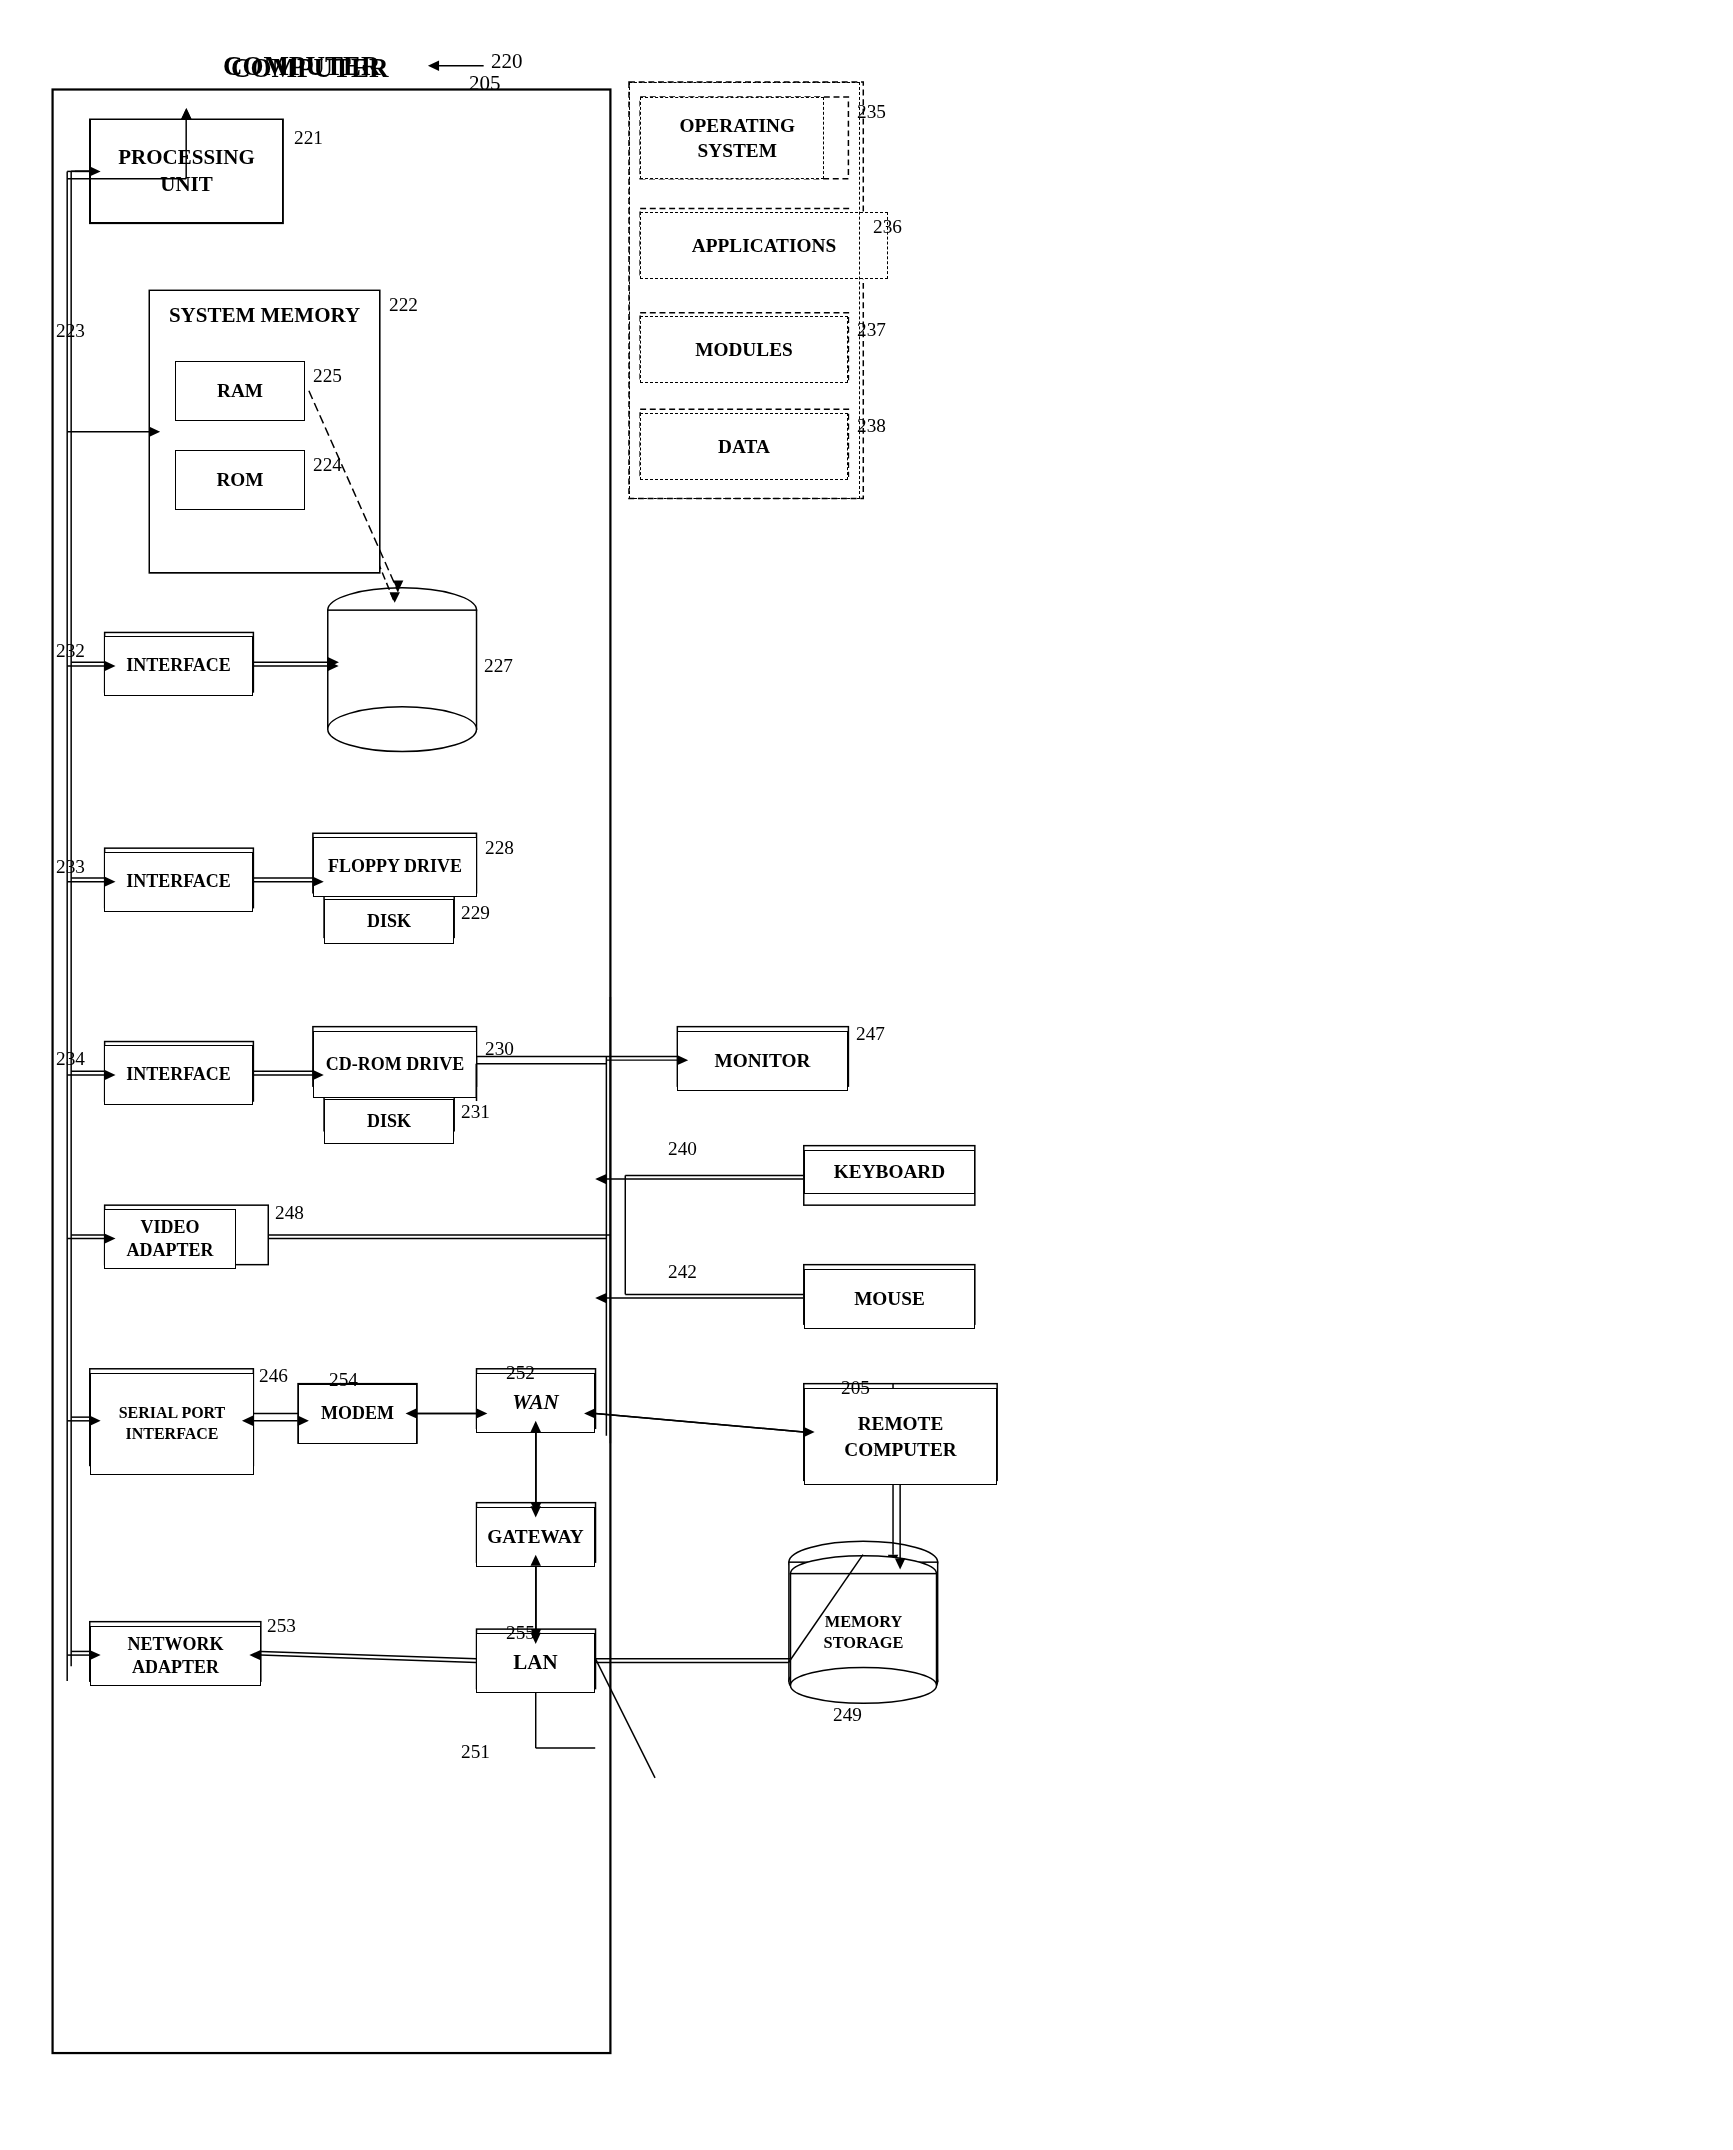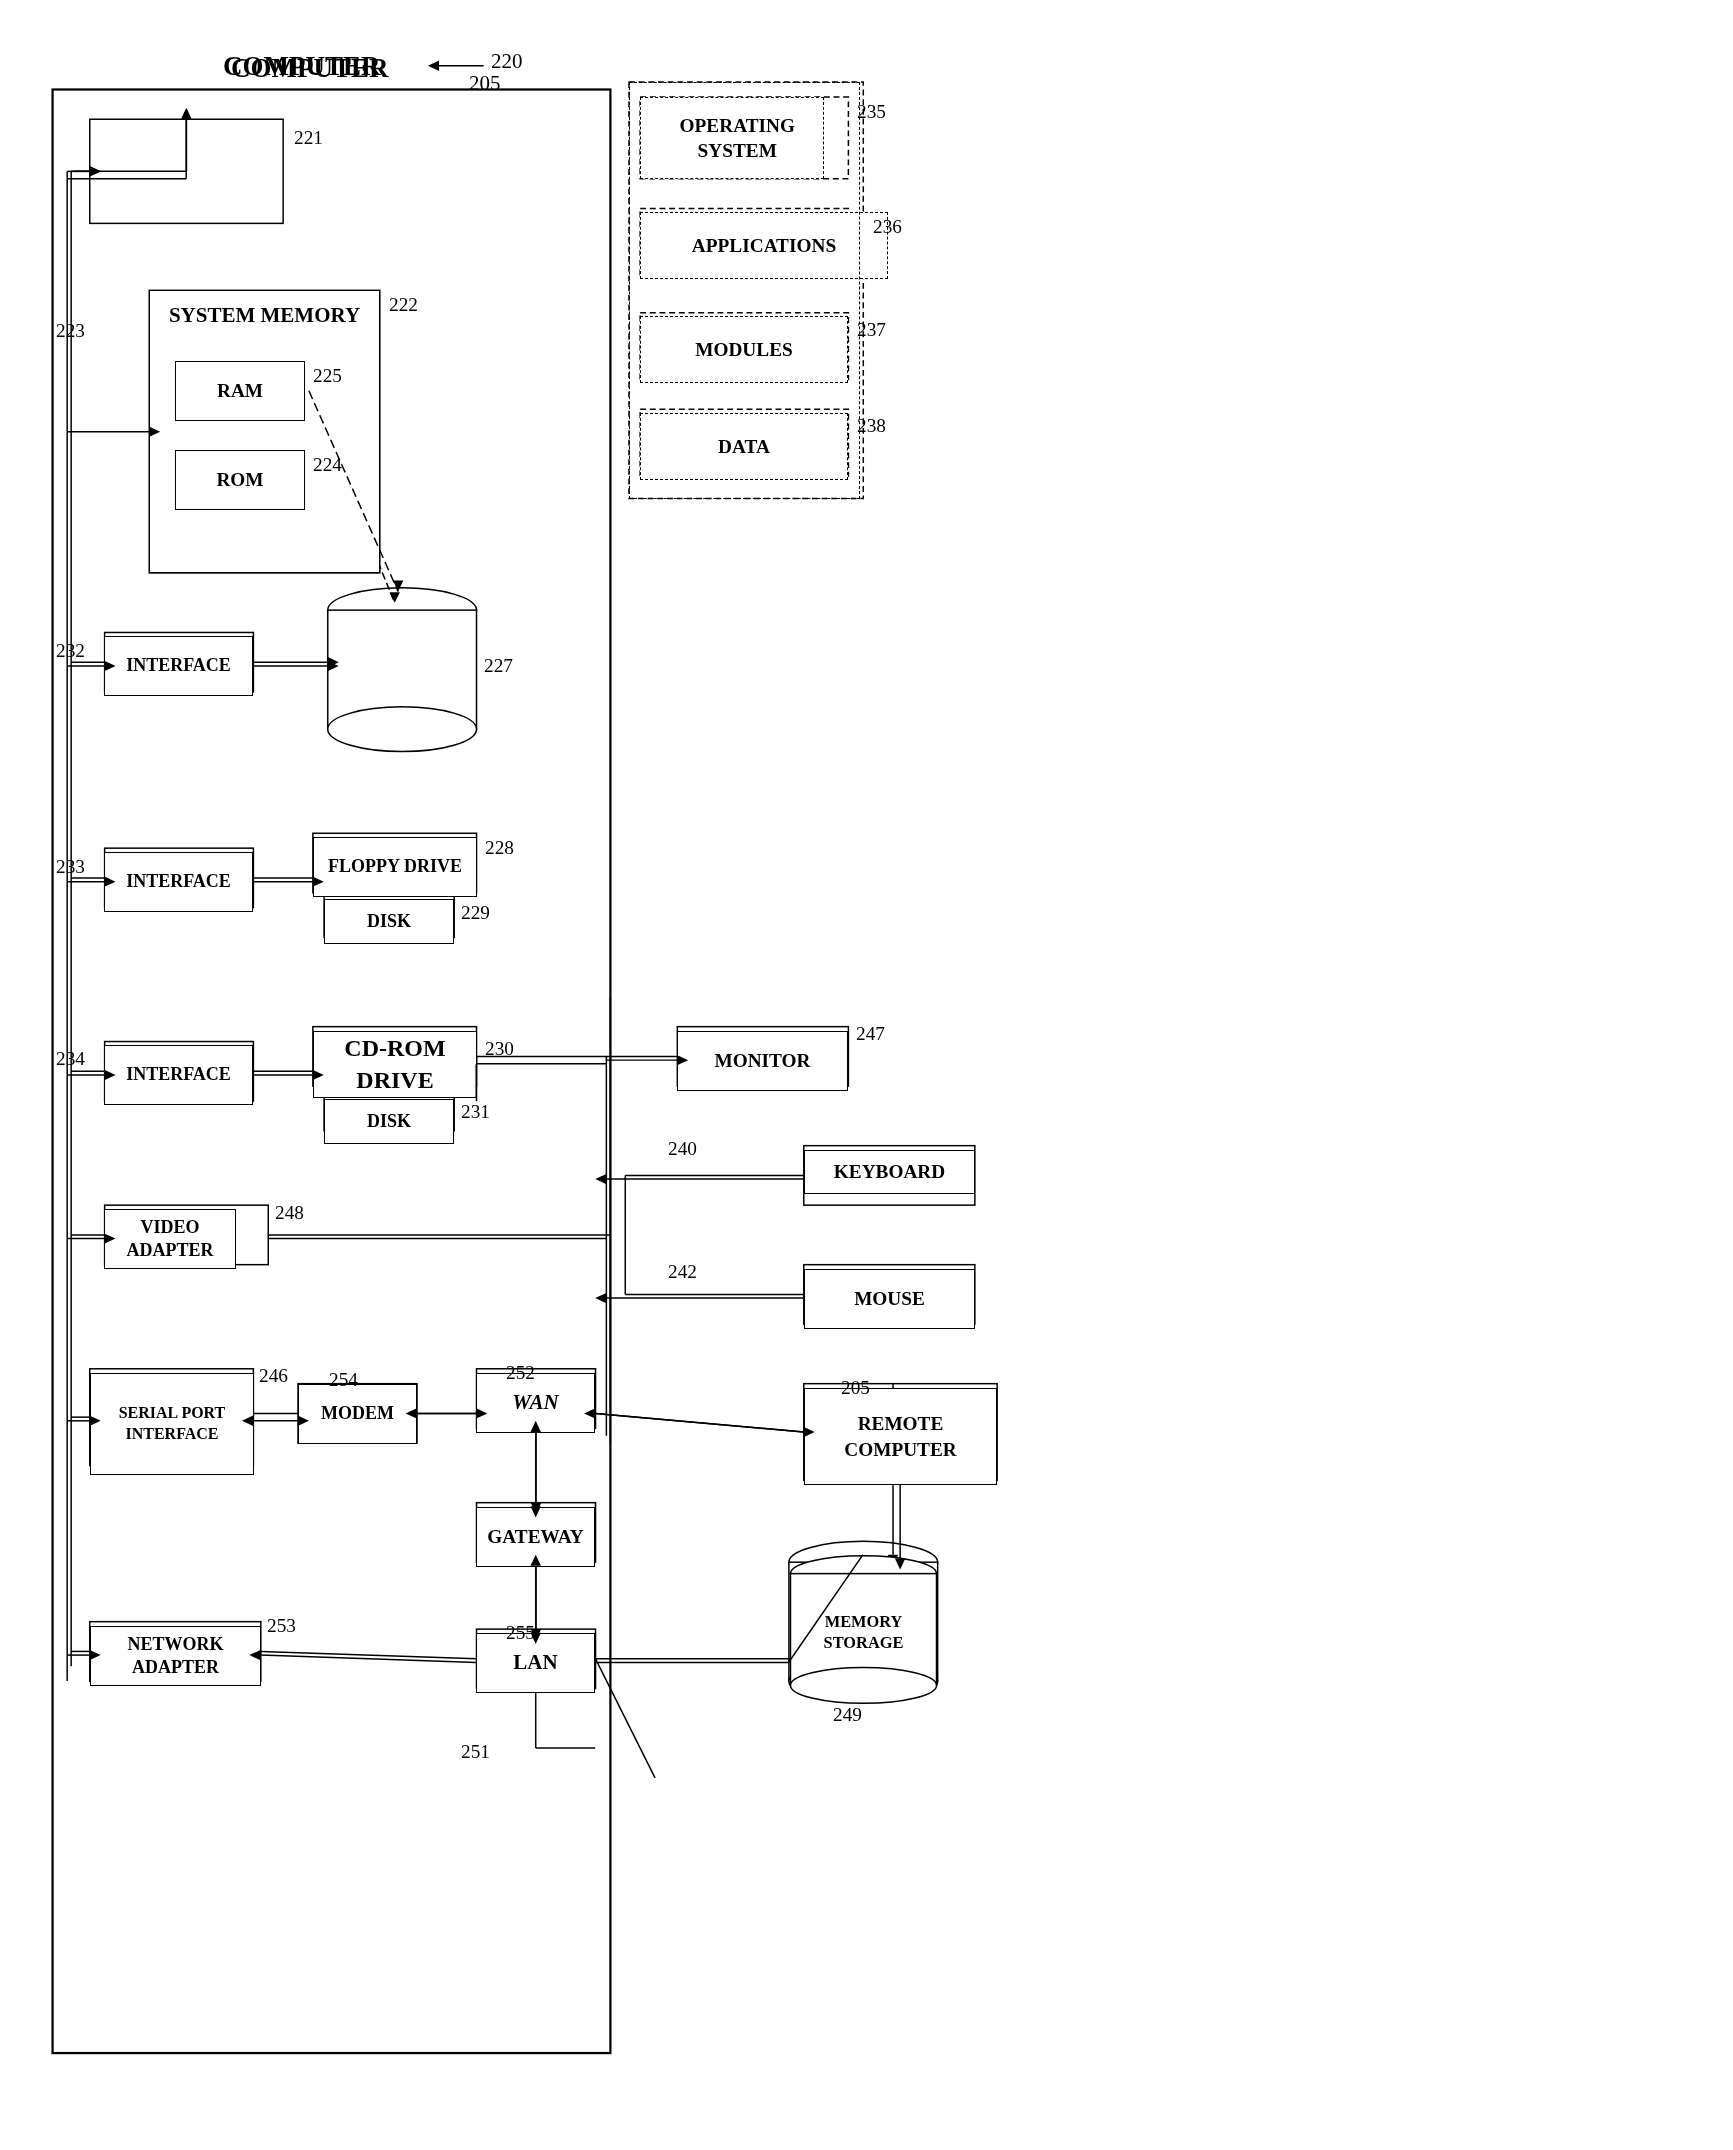--- a/index.html
+++ b/index.html
@@ -219,20 +219,24 @@
     <line x1="55" y1="190" x2="210" y2="190" stroke="black" stroke-width="2"></line>
     <polygon points="203,120 210,105 217,120" fill="black"></polygon>
   </svg>
 
   <div class="label" style="top:22px; left:201px; font-size:27px; font-weight:bold;">COMPUTER</div>
 
   <div class="ref-num" style="top:18.6px; left:461px; font-size:21px;">220</div>
 
   <div class="ref-num" style="top:41px; left:439px; font-size:21px;">205</div>
 
+  <div class="box" style="position:absolute; top:89px; left:60px; width:193px; height:104px; font-size:21px;">
+    <span>PROCESSING
+UNIT</span>
+  </div>
   <div class="ref-num" style="top:97px; left:264px;">221</div>
 
   <div class="box" style="position:absolute; top:260px; left:119px; width:231px; height:283px; font-size:21px; align-items:flex-start; padding:11px;">
     <div>
       <div style="margin-bottom:11px;">SYSTEM
 MEMORY</div>
     </div>
   </div>
   <div class="ref-num" style="top:264px; left:359px;">222</div>
 
@@ -264,21 +268,21 @@
   <div class="box" style="position:absolute; top:869px; left:294px; width:130px; height:45px; font-size:18px;">
     <span>DISK</span>
   </div>
   <div class="ref-num" style="top:872px; left:431px;">229</div>
 
   <div class="box" style="position:absolute; top:822px; left:74px; width:149px; height:60px; font-size:18px;">
     <span>INTERFACE</span>
   </div>
   <div class="ref-num" style="top:826px; left:26px;">233</div>
 
-  <div class="box" style="position:absolute; top:1001px; left:283px; width:164px; height:67px; font-size:24px;">
+  <div class="box" style="position:absolute; top:1001px; left:283px; width:164px; height:67px; font-size:18px;">
     <span>CD-ROM
 DRIVE</span>
   </div>
   <div class="ref-num" style="top:1008px; left:455px;">230</div>
 
   <div class="box" style="position:absolute; top:1069px; left:294px; width:130px; height:45px; font-size:18px;">
     <span>DISK</span>
   </div>
   <div class="ref-num" style="top:1071px; left:431px;">231</div>
 

